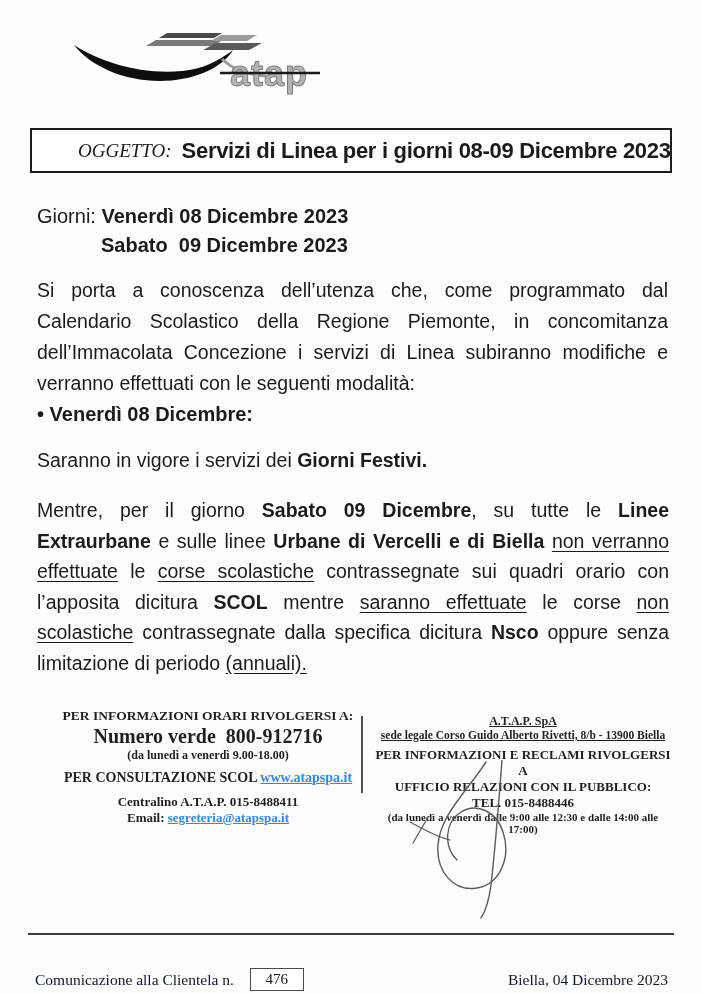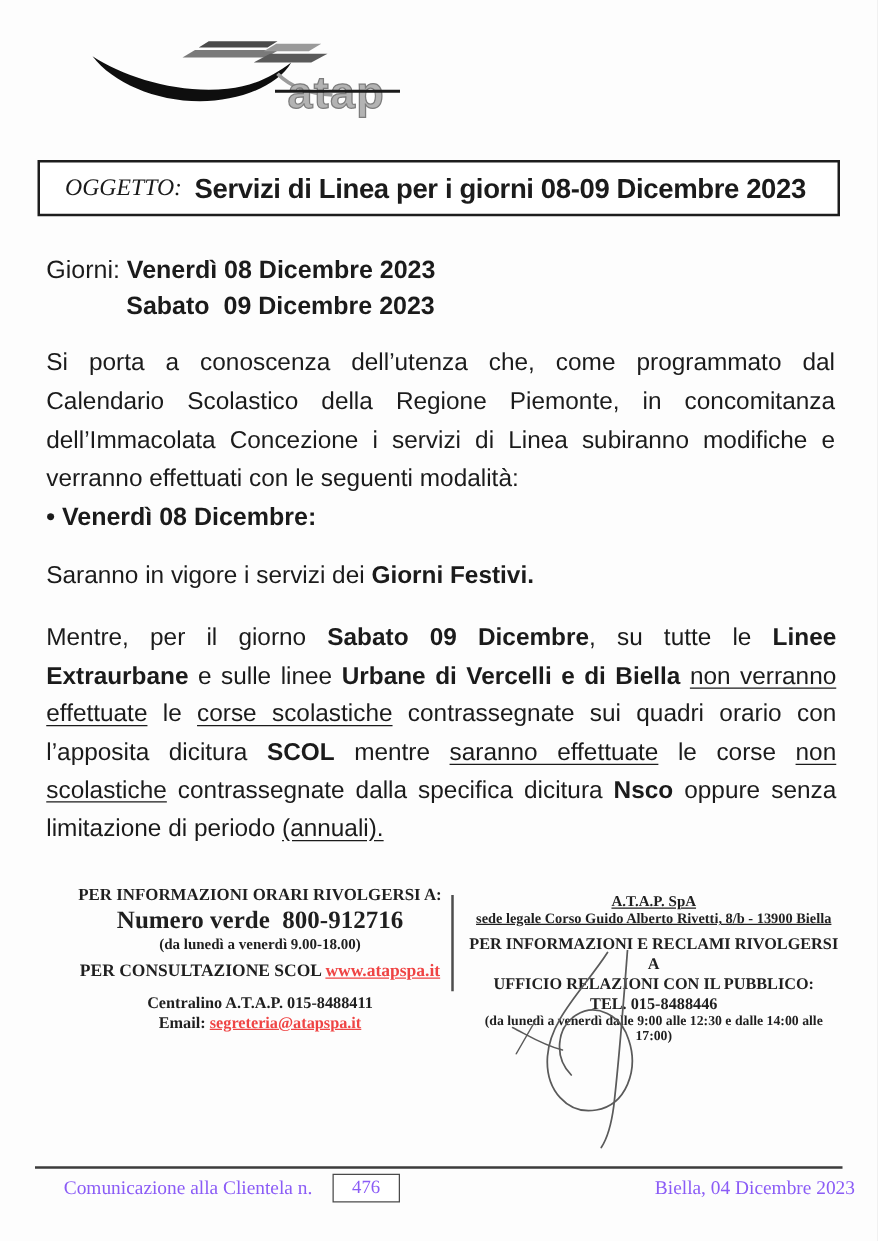--- a/index.html
+++ b/index.html
@@ -13,21 +13,21 @@
   .masthead-text{
     font-family:"DejaVu Sans",sans-serif;font-weight:bold;font-size:43px;letter-spacing:1px;
     background:linear-gradient(90deg,#101010 0%,#4c4c4c 45%,#b5b5b5 100%);
     -webkit-background-clip:text;background-clip:text;color:transparent;
     line-height:70px;white-space:nowrap;
   }
   .atap-logo{margin-left:4px;margin-top:2px;}
   
   .subject-box{
     position:absolute;left:30px;top:128px;width:642px;height:45px;box-sizing:border-box;
-    border:2px solid #1d1d1d;background:#fff;display:flex;align-items:center;padding-left:20px;
+    border:2px solid #1d1d1d;background:#fff;display:flex;align-items:center;padding-left:46px;
   }
   .subject-label{font-family:"Liberation Serif",serif;font-style:italic;font-size:19px;margin-right:10px;white-space:nowrap;}
   .subject-title{font-weight:bold;font-size:22px;white-space:nowrap;letter-spacing:-0.3px;}
   
   .days{position:absolute;left:37px;top:202px;font-size:20px;line-height:29px;}
   .days .row2{margin-left:64px;}
   .b{font-weight:bold;}
   .u{text-decoration:underline;text-underline-offset:3px;}
   .intro{position:absolute;left:37px;top:275px;width:631px;margin:0;font-size:19.5px;line-height:31px;text-align:justify;}
   .bullet-heading{position:absolute;left:37px;top:403px;margin:0;font-size:20px;font-weight:bold;}
@@ -35,40 +35,40 @@
   .para2{position:absolute;left:37px;top:495px;width:632px;margin:0;font-size:19.5px;line-height:30.5px;text-align:justify;}
   
   .footer-left{position:absolute;left:58px;top:708px;width:300px;text-align:center;
     font-family:"Liberation Serif",serif;font-weight:bold;color:#1f1f1f;}
   .fl1{font-size:13.5px;}
   .fl2{font-size:20px;margin-top:1px;}
   .fl3{font-size:12px;}
   .fl4{font-size:14px;margin-top:7px;}
   .fl5{font-size:13px;margin-top:8px;}
   .fl6{font-size:13px;}
-  .link{text-decoration:underline;color:#ef4444;}
+  .link{text-decoration:underline;color:#3b82f6;}
   .footer-divider{position:absolute;left:361px;top:716px;width:2px;height:77px;background:#4d4d4d;}
   .footer-right{position:absolute;left:372px;top:714px;width:302px;text-align:center;
     font-family:"Liberation Serif",serif;font-weight:bold;color:#1f1f1f;}
   .fr1{font-size:12px;text-decoration:underline;}
   .fr2{font-size:11.5px;text-decoration:underline;}
   .fr3{font-size:13px;margin-top:6px;}
   .fr4{font-size:13px;}
   .fr5{font-size:13px;}
   .fr6{font-size:11px;}
   
   .signature{position:absolute;left:408px;top:818px;width:232px;text-align:center;
     font-family:"Liberation Serif",serif;color:#2e2e2e;}
   .sig-role{font-size:14.5px;font-variant:small-caps;letter-spacing:0.5px;}
   .sig-name{font-size:16px;font-style:italic;margin-top:1px;}
   .scribble{position:absolute;left:398px;top:760px;pointer-events:none;}
   
   .bottom-rule{position:absolute;left:28px;top:933px;width:646px;height:2px;background:#3c3c3c;}
-  .bottom-bar{position:absolute;left:35px;top:939px;width:633px;display:flex;align-items:center;
-    font-family:"Liberation Serif",serif;font-size:15.5px;color:#8b5cf6;margin-left:16px;}
+  .bottom-bar{position:absolute;left:35px;top:968px;width:633px;display:flex;align-items:center;
+    font-family:"Liberation Serif",serif;font-size:15.5px;color:#0f172a;}
   .comm-box{border:1.5px solid #4a4a4a;width:52px;height:21px;margin-left:16px;
     display:flex;align-items:center;justify-content:center;font-size:15px;background:#fff;}
   .spacer{flex:1;}
 </style>
 </head>
 <body>
 
 <div class="page">
 
   <header class="masthead">

